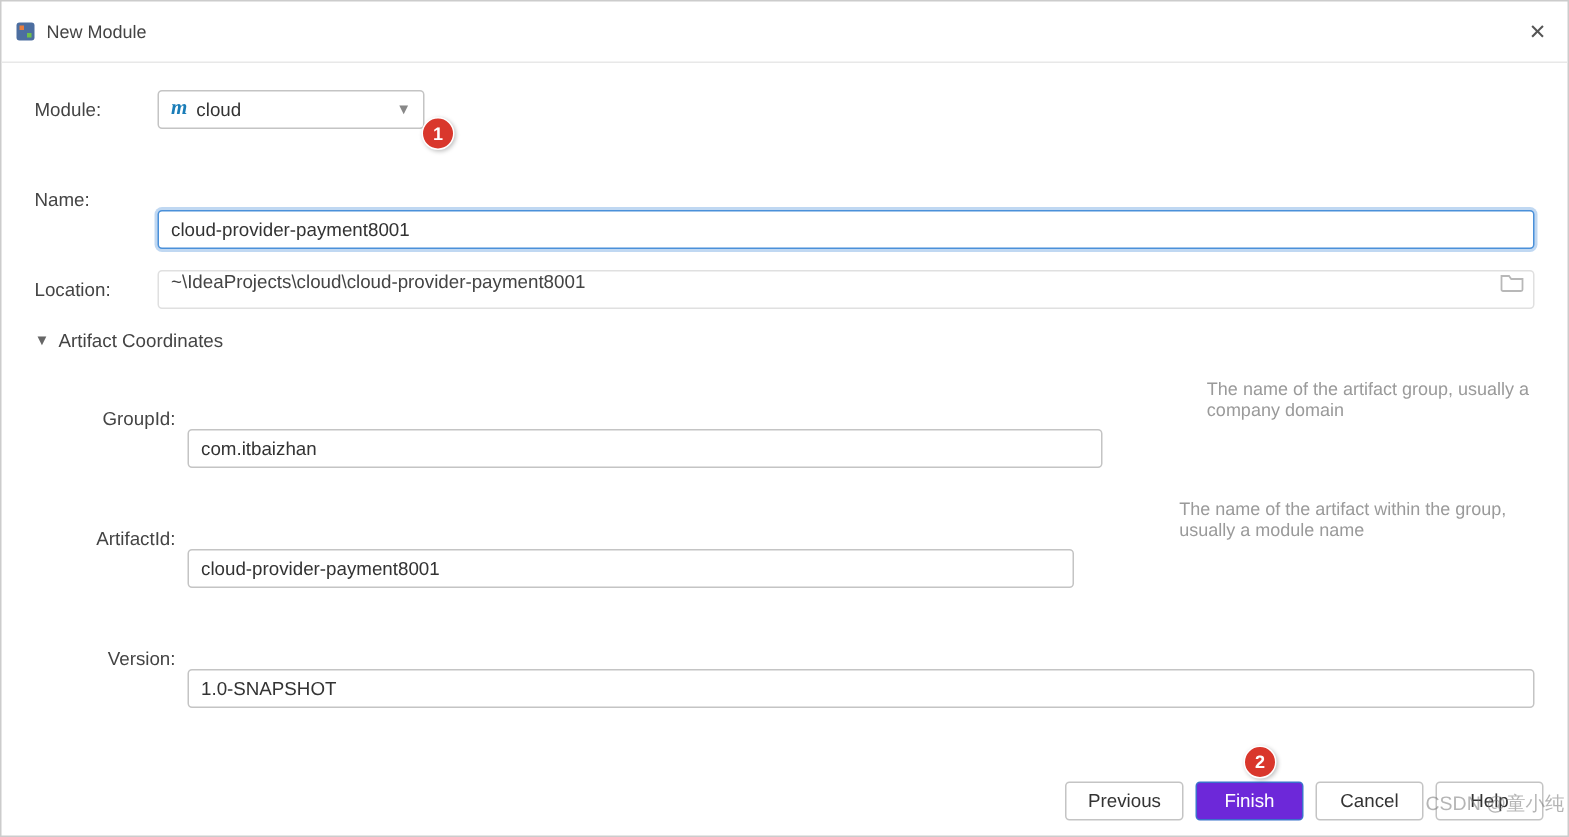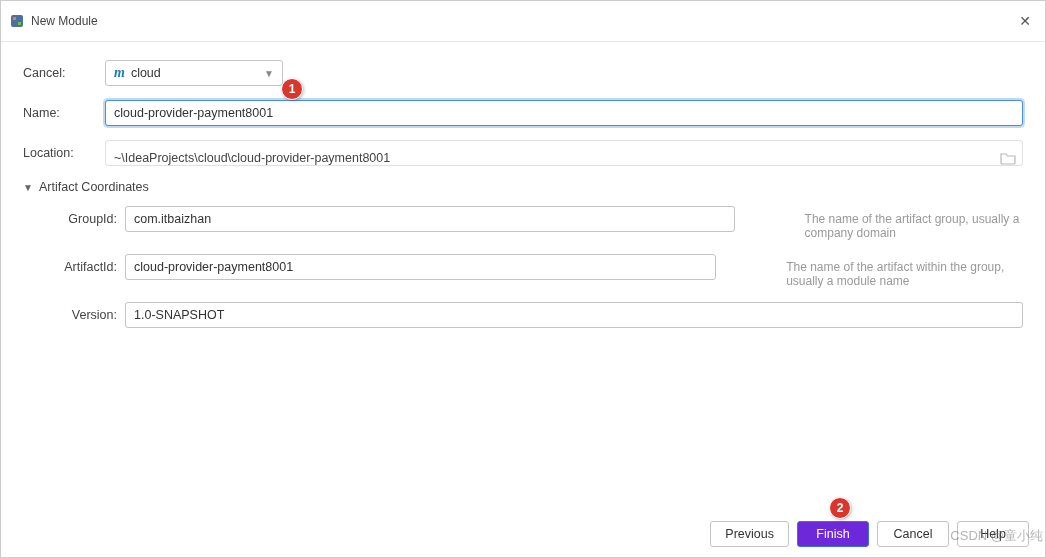--- a/index.html
+++ b/index.html
@@ -10,23 +10,23 @@
     .titlebar-title { flex: 1; font-size: 12px; color: #444; }
     .close-btn { width: 24px; height: 20px; display: flex; align-items: center; justify-content: center; cursor: pointer; color: #555; font-size: 14px; }
     .body { padding: 18px 22px 8px 22px; }
     .row { display: flex; align-items: center; margin-bottom: 14px; }
     .label { width: 82px; text-align: left; color: #444; font-size: 12.5px; padding-right: 8px; flex-shrink: 0; }
     .label-indent { width: 82px; text-align: right; padding-right: 8px; flex-shrink: 0; font-size: 12.5px; color: #444; }
     .dropdown { width: 178px; height: 26px; border: 1px solid #c4c4c4; border-radius: 3px; display: flex; align-items: center; padding: 0 8px; background: #fff; position: relative; cursor: pointer; }
     .dropdown .m-icon { color: #1a7db8; font-weight: bold; font-style: italic; font-family: serif; margin-right: 6px; font-size: 14px; }
     .dropdown .dd-text { flex: 1; font-size: 12.5px; color: #333; }
     .dropdown .dd-arrow { color: #888; font-size: 10px; }
-    .text-input { flex: 1; height: 26px; border: 1px solid #c4c4c4; border-radius: 3px; padding: 0 8px; font-size: 12.5px; color: #333; background: #fff; outline: none; }
+    .text-input { flex: 1; height: 26px; border: 1px solid #c4c4c4; border-radius: 3px; padding: 0 8px; font-size: 12.5px; color: #333; background: #fff; outline: none; margin-top: 40px; }
     .text-input.focused { border: 1px solid #4a90d9; box-shadow: 0 0 0 2px rgba(74,144,217,0.35); }
-    .location-wrap { flex: 1; display: flex; align-items: flex-end; height: 26px; border: 1px solid #e0e0e0; border-radius: 3px; padding: 0 6px 0 8px; background: #fff; }
+    .location-wrap { flex: 1; display: flex; align-items: flex-start; height: 26px; border: 1px solid #e0e0e0; border-radius: 3px; padding: 0 6px 0 8px; background: #fff; }
     .location-text { flex: 1; font-size: 12.5px; color: #444; }
     .folder-icon { width: 16px; height: 14px; color: #aaa; cursor: pointer; }
     .section-header { display: flex; align-items: center; margin: 4px 0 12px 0; cursor: pointer; }
     .section-arrow { color: #666; font-size: 10px; margin-right: 6px; width: 10px; }
     .section-title { font-size: 12.5px; color: #444; }
     .sub-form { padding-left: 20px; }
     .sub-row { display: flex; align-items: flex-start; margin-bottom: 6px; }
     .sub-row.with-help { margin-bottom: 14px; flex-direction: row; }
     .sub-row-inner { display: flex; align-items: center; width: 100%; }
     .help-text { font-size: 12px; color: #9a9a9a; margin-top: 6px; margin-left: 70px; }
@@ -51,21 +51,21 @@
           <rect x="8" y="8" width="3" height="3" fill="#6fbf4a"></rect>
         </svg>
     </span>
     <span class="titlebar-title">New Module</span>
     <span class="close-btn">✕</span>
   </div>
 
   <div class="body">
 
     <div class="row">
-      <div class="label">Cancel:</div>
+      <div class="label">Module:</div>
       <div class="dropdown">
         <span class="m-icon">m</span>
         <span class="dd-text">cloud</span>
         <span class="dd-arrow">▼</span>
       </div>
     </div>
 
     <div class="row" style="position:relative;">
       <div class="label">Name:</div>
       <input class="text-input focused" value="cloud-provider-payment8001" style="">

